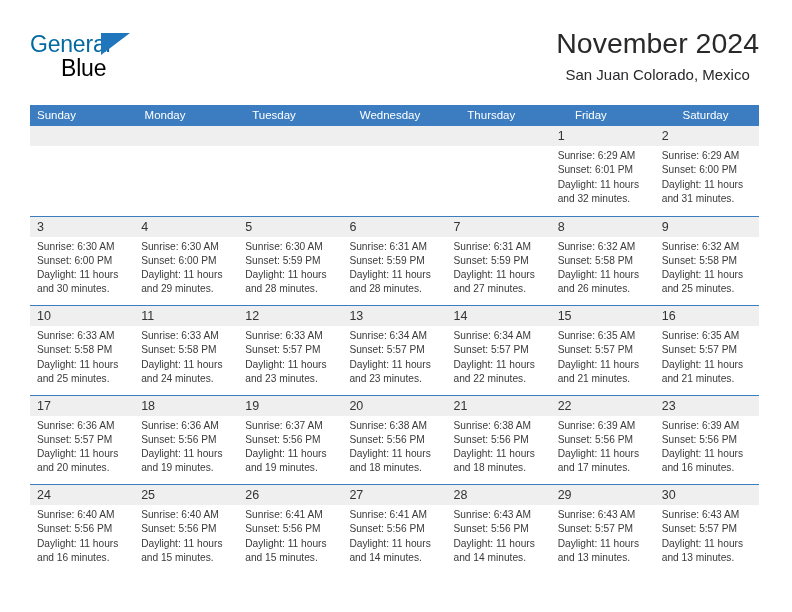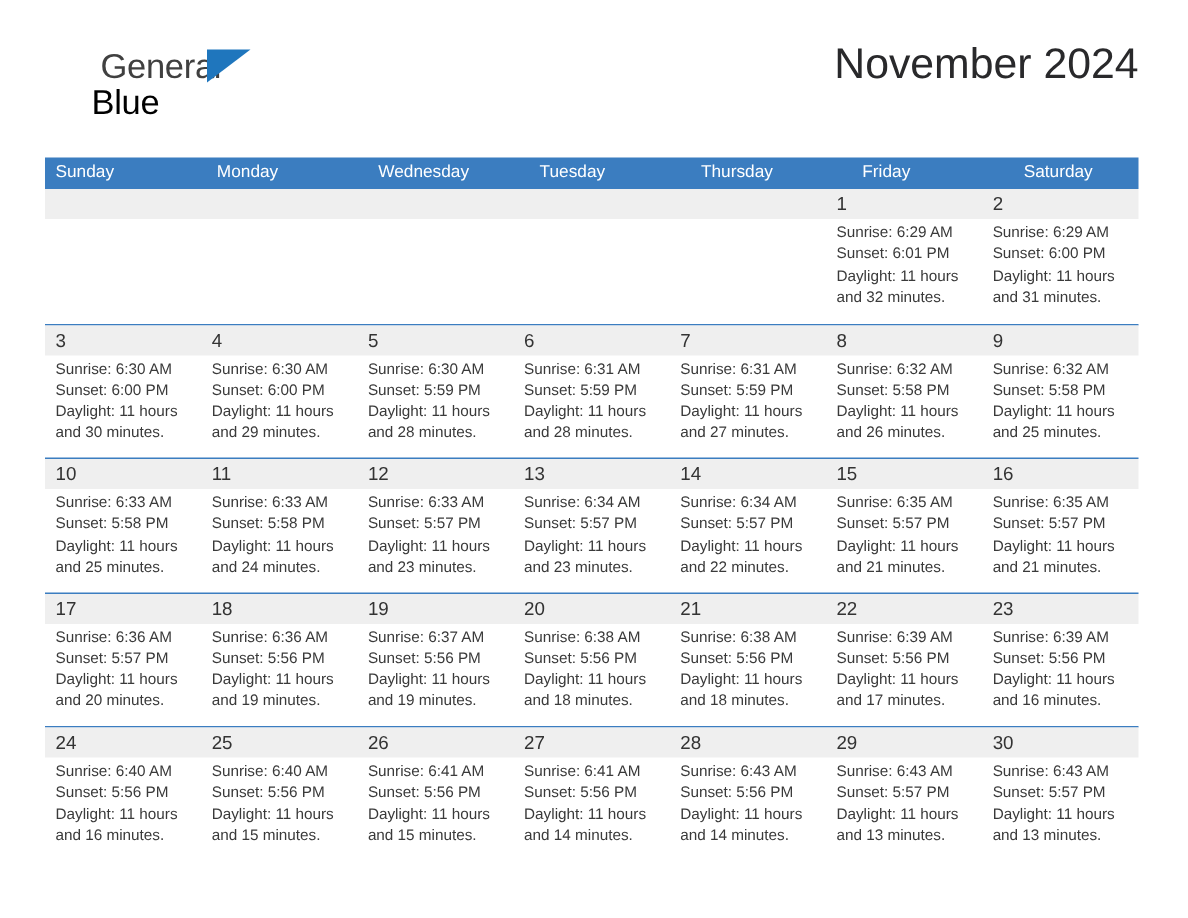--- a/index.html
+++ b/index.html
@@ -34,24 +34,23 @@
     position: absolute;
     left: 0;
     top: 6px;
     width: 130px;
     height: 58px;
   }
   .brand-line1 {
     position: relative;
     font-size: 23px;
     line-height: 25px;
-    color: #404040;
+    color: #0369a1;
     letter-spacing: -0.2px;
     height: 25px;
-    margin-left: 37px;
   }
   .brand-tri {
     position: absolute;
     left: 71px;
     top: 1px;
     width: 0;
     height: 0;
     border-left: 29px solid #1f76bd;
     border-bottom: 22px solid transparent;
   }
@@ -170,30 +169,31 @@
     <div class="brand">
       <div class="brand-line1">
         <span>General</span>
         <span class="brand-tri"></span>
       </div>
       <div class="brand-line2">Blue</div>
     </div>
 
     <div class="title-block">
       <div class="cal-title">November 2024</div>
+      <div class="cal-subtitle">San Juan Colorado, Mexico</div>
     </div>
 
   </div>
 
   <div class="calendar">
     <div class="cal-row head-row" id="weekday-row">
         <div class="head-cell">Sunday</div>
         <div class="head-cell">Monday</div>
+        <div class="head-cell">Tuesday</div>
         <div class="head-cell">Wednesday</div>
-        <div class="head-cell">Tuesday</div>
         <div class="head-cell">Thursday</div>
         <div class="head-cell">Friday</div>
         <div class="head-cell">Saturday</div>
       </div>
     <div id="weeks-container">
         <div class="cal-row week first">
           <div class="week-band"></div>
           <div class="week-inner">
             <div class="day-cell empty">
               <div class="day-num"></div>

